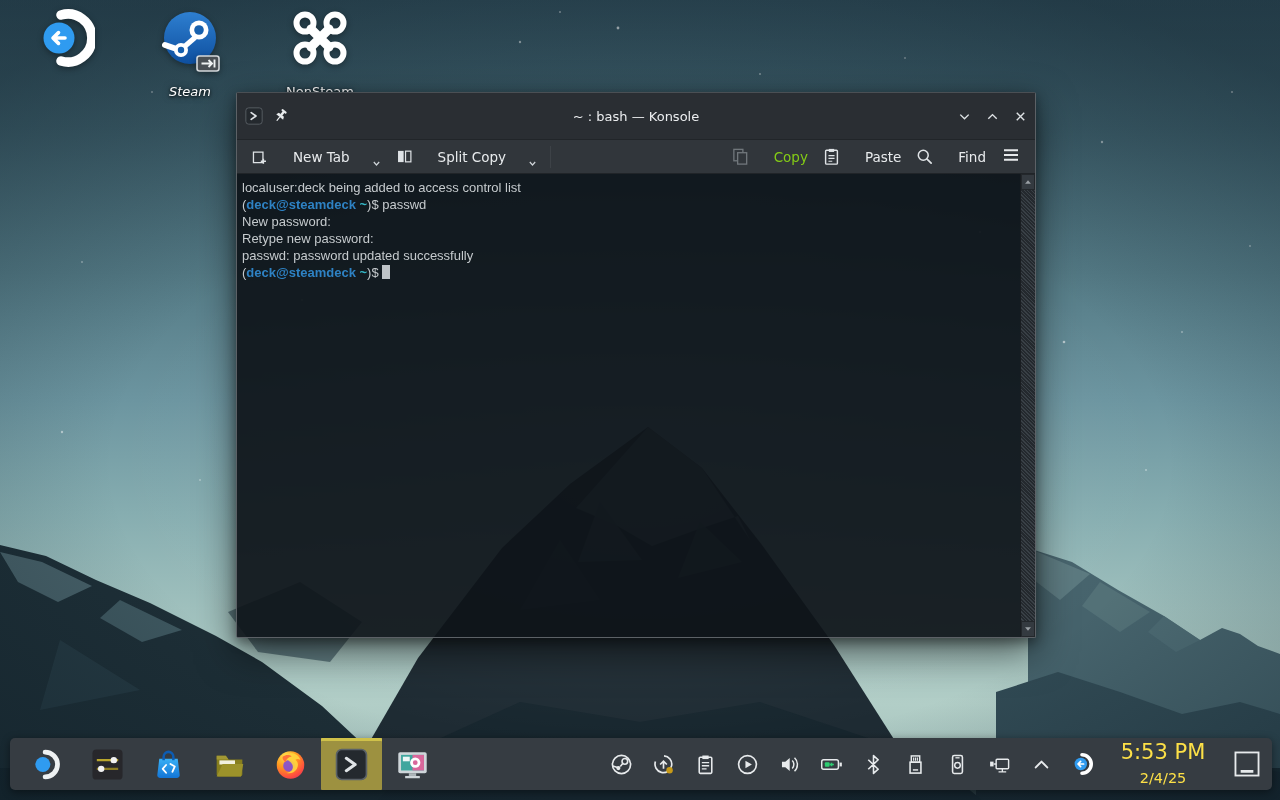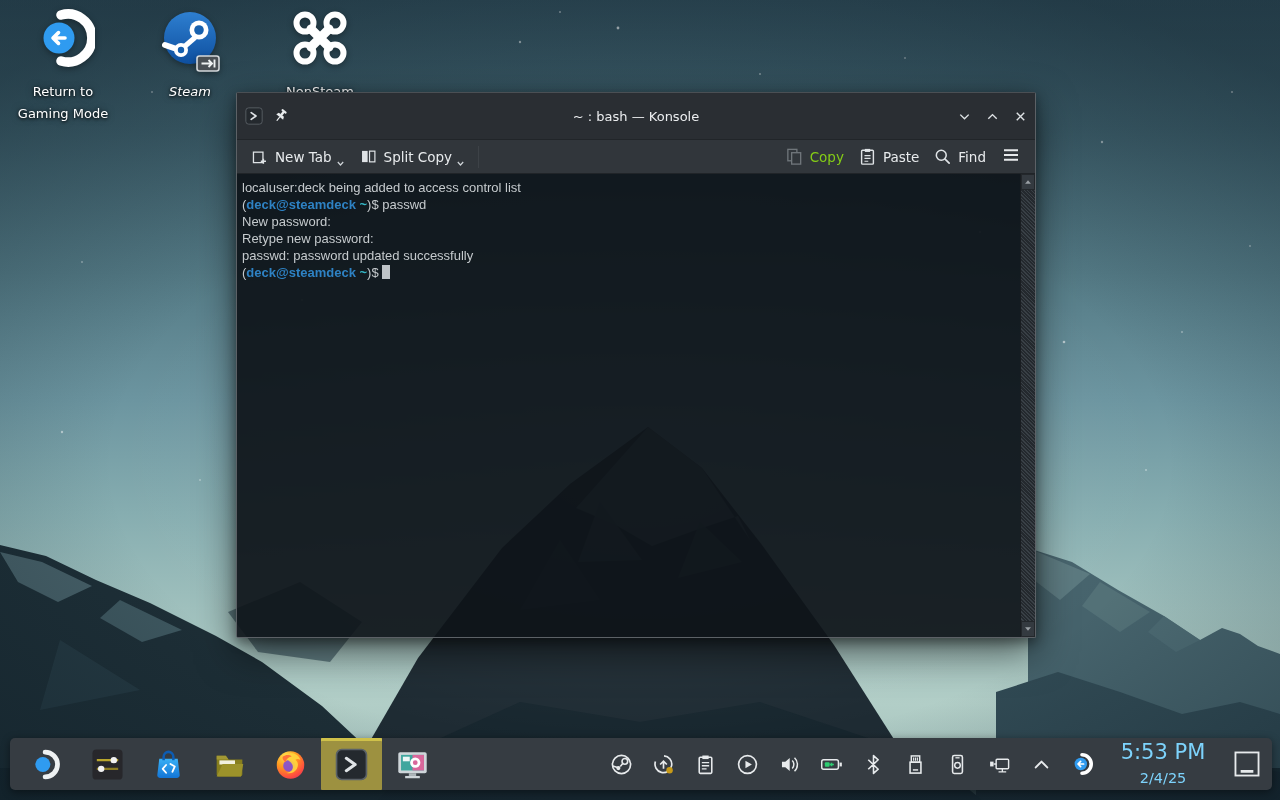--- a/index.html
+++ b/index.html
@@ -39,21 +39,21 @@
   .titlebar .app-ic svg{width:100%;height:100%;display:block;}
   .titlebar .pin{width:16px;height:16px;margin-left:6px;}
   .titlebar .pin svg{width:100%;height:100%;display:block;}
   .win-title{position:absolute;left:0;right:0;text-align:center;font-size:13px;color:#eceef0;pointer-events:none;}
   .win-controls{margin-left:auto;display:flex;align-items:center;gap:10px;z-index:1;}
   .win-btn{width:18px;height:18px;display:flex;align-items:center;justify-content:center;}
   .win-btn svg{width:15px;height:15px;display:block;}
 
   .toolbar{height:33px;flex:0 0 33px;background:#31363b;display:flex;align-items:center;
     padding:0 6px;border-bottom:1px solid #202428;font-size:13.5px;color:#e8ebed;}
-  .tbtn{display:flex;align-items:center;gap:6px;padding:0 7px;height:28px;border-radius:3px;}
+  .tbtn{display:flex;align-items:center;gap:24px;padding:0 7px;height:28px;border-radius:3px;}
   .tbtn svg{width:19px;height:19px;display:block;}
   .tbtn .caret{width:9px;height:9px;margin-left:-2px;align-self:flex-end;margin-bottom:3px;}
   .tbtn .caret svg{width:9px;height:9px;}
   .tbtn.disabled{color:#84cc16;}
   .tb-sep{width:1px;height:22px;background:#3d4247;margin:0 6px;}
   .tb-spacer{flex:1;}
   .menu-btn{padding:0 8px;height:28px;display:flex;align-items:center;}
   .menu-btn svg{width:20px;height:20px;}
 
   .terminal{flex:1;position:relative;font-family:Liberation Sans, sans-serif;
@@ -71,21 +71,21 @@
   .panel{position:absolute;left:10px;top:738px;width:1262px;height:52px;z-index:10;
     background:#363c42;border-radius:5px;box-shadow:0 2px 8px rgba(0,0,0,0.45);
     display:flex;align-items:center;padding:0 6px;box-sizing:border-box;}
   .task{width:61px;height:52px;display:flex;align-items:center;justify-content:center;flex:0 0 auto;}
   .task svg{width:33px;height:33px;display:block;}
   .task.active{background:#9d9140;box-shadow:inset 0 3px 0 #cfc14a;border-radius:1px;}
   .panel-spacer{flex:1;}
   .tray-icon{width:42px;height:52px;display:flex;align-items:center;justify-content:center;flex:0 0 auto;}
   .tray-icon svg{width:23px;height:23px;display:block;}
   .tray-icon.gaming svg{width:26px;height:26px;}
-  .clock{width:118px;text-align:center;line-height:1.05;flex:0 0 auto;color:#7dd3fc;}
+  .clock{width:118px;text-align:center;line-height:1.05;flex:0 0 auto;color:#fde047;}
   .clock .time{font-size:21px;}
   .clock .date{font-size:14.5px;margin-top:8px;}
   .show-desktop{width:38px;height:40px;margin-left:6px;display:flex;align-items:center;justify-content:center;flex:0 0 auto;}
   .show-desktop svg{width:30px;height:30px;display:block;}
 </style>
 </head>
 <body>
 
 <div class="screen">
 
@@ -141,24 +141,20 @@
 
   <div class="desktop-icons" id="desktop-icons">
       <div class="desktop-icon di-0">
         <div class="dicon">
           <svg viewBox="0 0 64 64">
             <path d="M30 9a24 24 0 1 1 0 46" fill="none" stroke="#ffffff" stroke-width="9.5" stroke-linecap="round"></path>
             <circle cx="28" cy="32" r="15.5" fill="#2f9bf0"></circle>
             <path d="M34 32H22.5m5-5.4L22 32l5.5 5.4" stroke="#ffffff" stroke-width="3.6" fill="none" stroke-linecap="round" stroke-linejoin="round"></path>
           </svg>
         </div>
-        <div class="dlabel">
-          <div>Return to</div>
-          <div>Gaming Mode</div>
-        </div>
       </div>
       <div class="desktop-icon di-1 italic">
         <div class="dicon">
           <svg viewBox="0 0 64 64">
             <defs>
               <linearGradient id="stg" x1="0" y1="0" x2="0" y2="1">
                 <stop offset="0" stop-color="#2e7fd0"></stop>
                 <stop offset="1" stop-color="#0e4f9f"></stop>
               </linearGradient>
             </defs>

